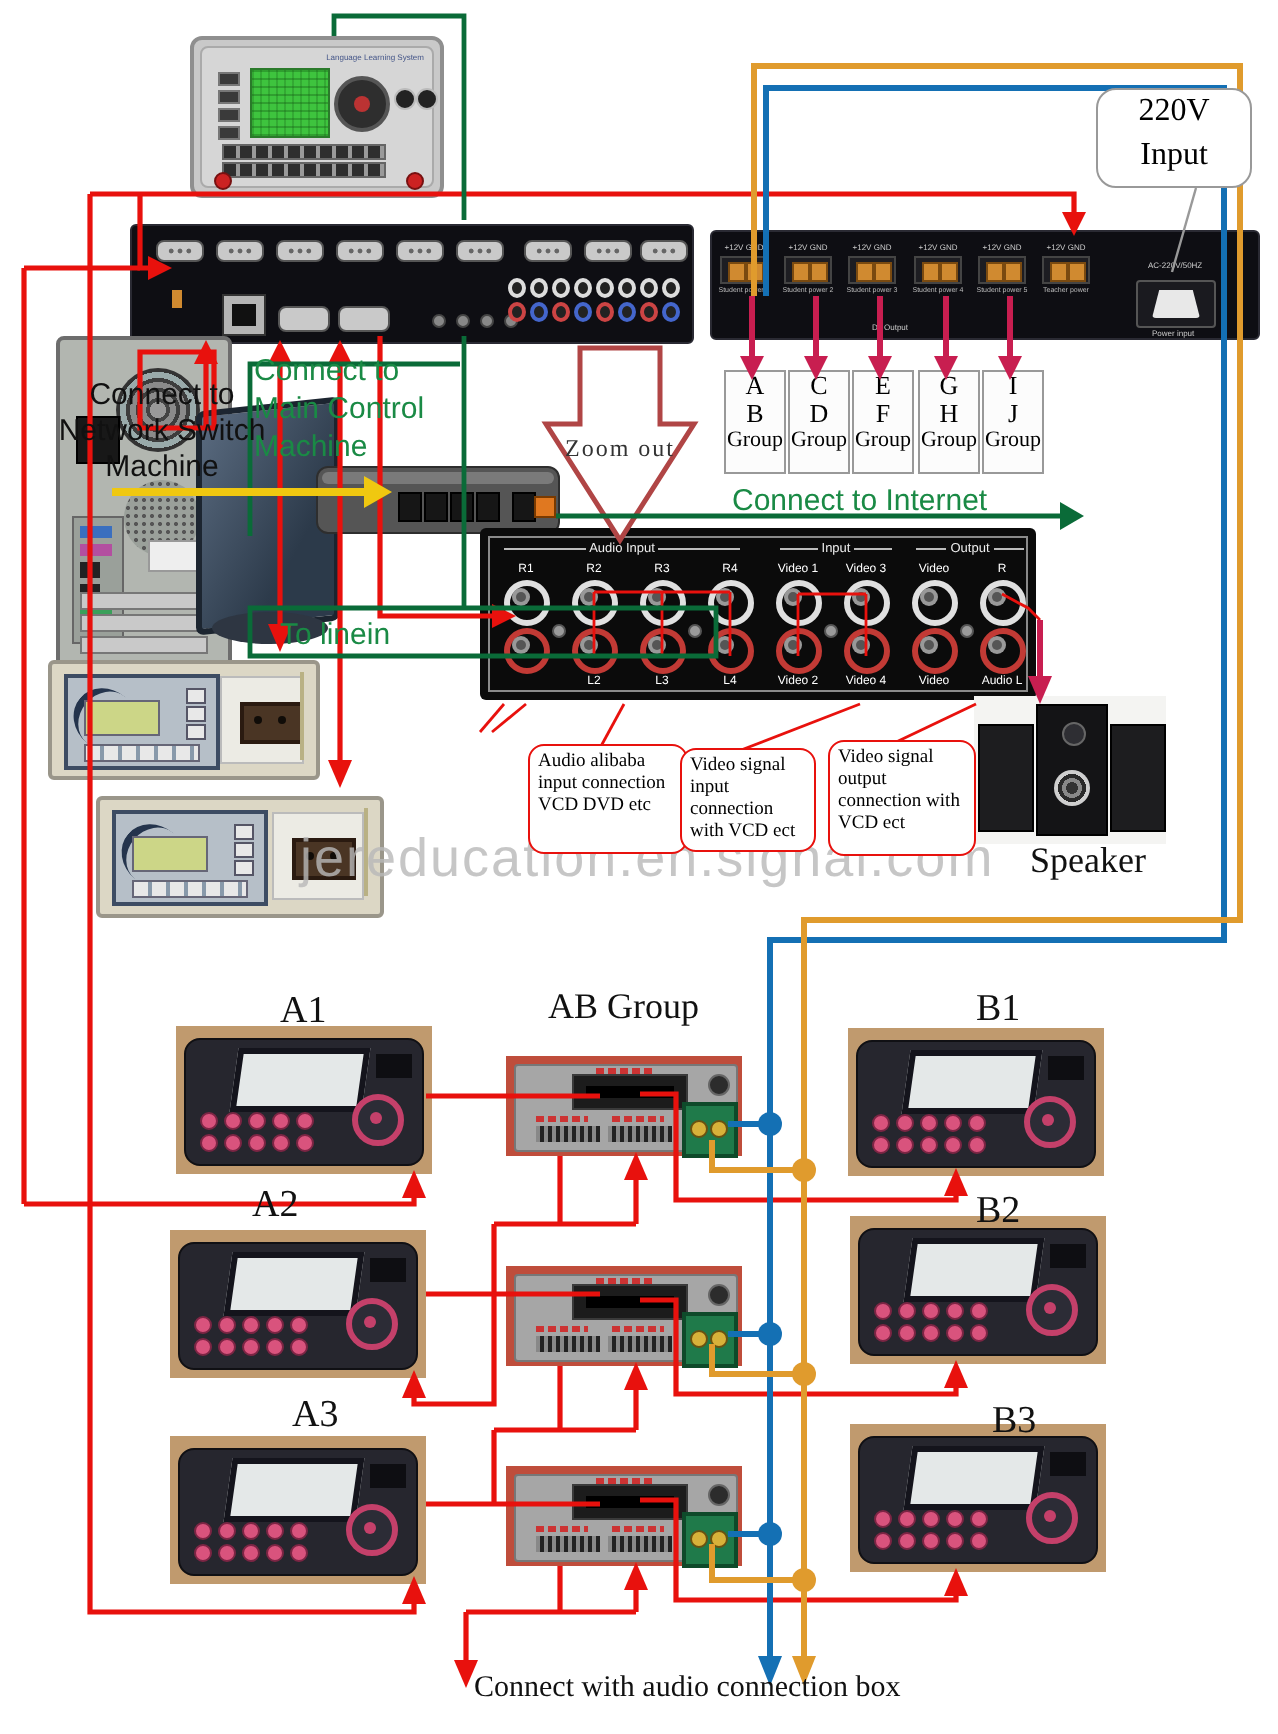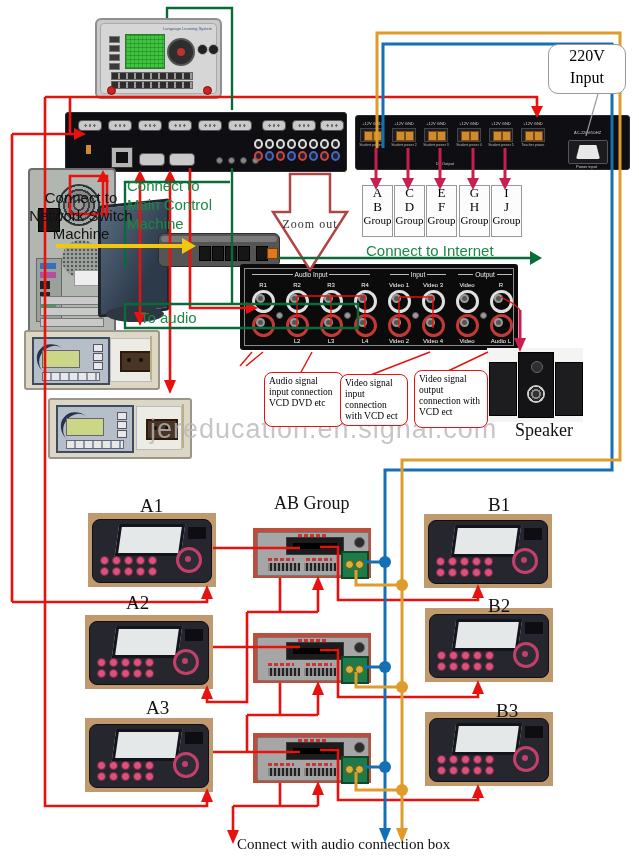--- a/index.html
+++ b/index.html
@@ -796,30 +796,30 @@
   <div class="abs tlabel sans" style="left:0;top:189px;width:162px;text-align:center;font-size:15px;line-height:18px;color:#111">
     <div>Connect to</div>
       <div>Network Switch</div>
       <div>Machine</div>
   </div>
   <div class="abs tlabel sans green-t" style="left:127px;top:176px;width:106px;font-size:15px;line-height:19px">
     <div>Connect to</div>
       <div>Main Control</div>
       <div>Machine</div>
   </div>
-  <div class="abs tlabel sans green-t" style="left:140px;top:309px;font-size:15px">To audio</div>
+  <div class="abs tlabel sans green-t" style="left:140px;top:309px;font-size:15px">To linein</div>
   <div class="abs tlabel sans green-t" style="left:366px;top:242px;font-size:15px">Connect to Internet</div>
   <div class="abs tlabel serif" style="left:280px;top:217px;width:60px;text-align:center;font-size:12px;color:#333;letter-spacing:1px">Zoom out</div>
   <div class="abs tlabel serif" style="left:515px;top:420px;font-size:18px;color:#111">Speaker</div>
   <div class="abs tlabel serif" style="left:274px;top:493px;font-size:18px;color:#111">AB Group</div>
   <div class="abs tlabel serif" style="left:140px;top:495px;font-size:19px;color:#111">A1</div>
   <div class="abs tlabel serif" style="left:126px;top:592px;font-size:19px;color:#111">A2</div>
   <div class="abs tlabel serif" style="left:146px;top:697px;font-size:19px;color:#111">A3</div>
   <div class="abs tlabel serif" style="left:488px;top:494px;font-size:19px;color:#111">B1</div>
   <div class="abs tlabel serif" style="left:488px;top:595px;font-size:19px;color:#111">B2</div>
   <div class="abs tlabel serif" style="left:496px;top:700px;font-size:19px;color:#111">B3</div>
   <div class="abs tlabel serif" style="left:237px;top:836px;font-size:15px;color:#111">Connect with audio connection box</div>
 
-  <div class="bubble serif" style="left:264px;top:372px;width:70px;height:47px">Audio signal input connection VCD DVD etc</div>
+  <div class="bubble serif" style="left:264px;top:372px;width:70px;height:47px">Audio alibaba input connection VCD DVD etc</div>
   <div class="bubble serif" style="left:414px;top:370px;width:64px;height:50px">Video signal output connection with VCD ect</div>
   <div class="bubble serif" style="left:340px;top:374px;width:58px;height:44px">Video signal input connection with VCD ect</div>
 
 </div>
 
 </body></html>

